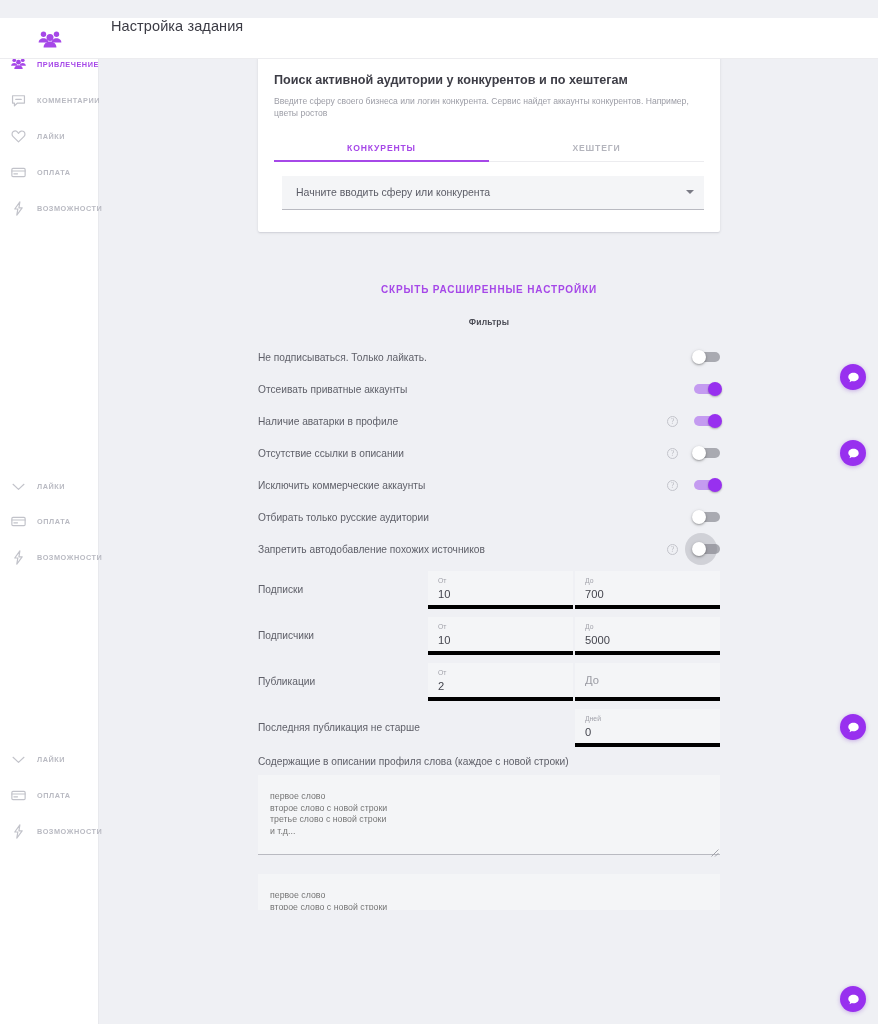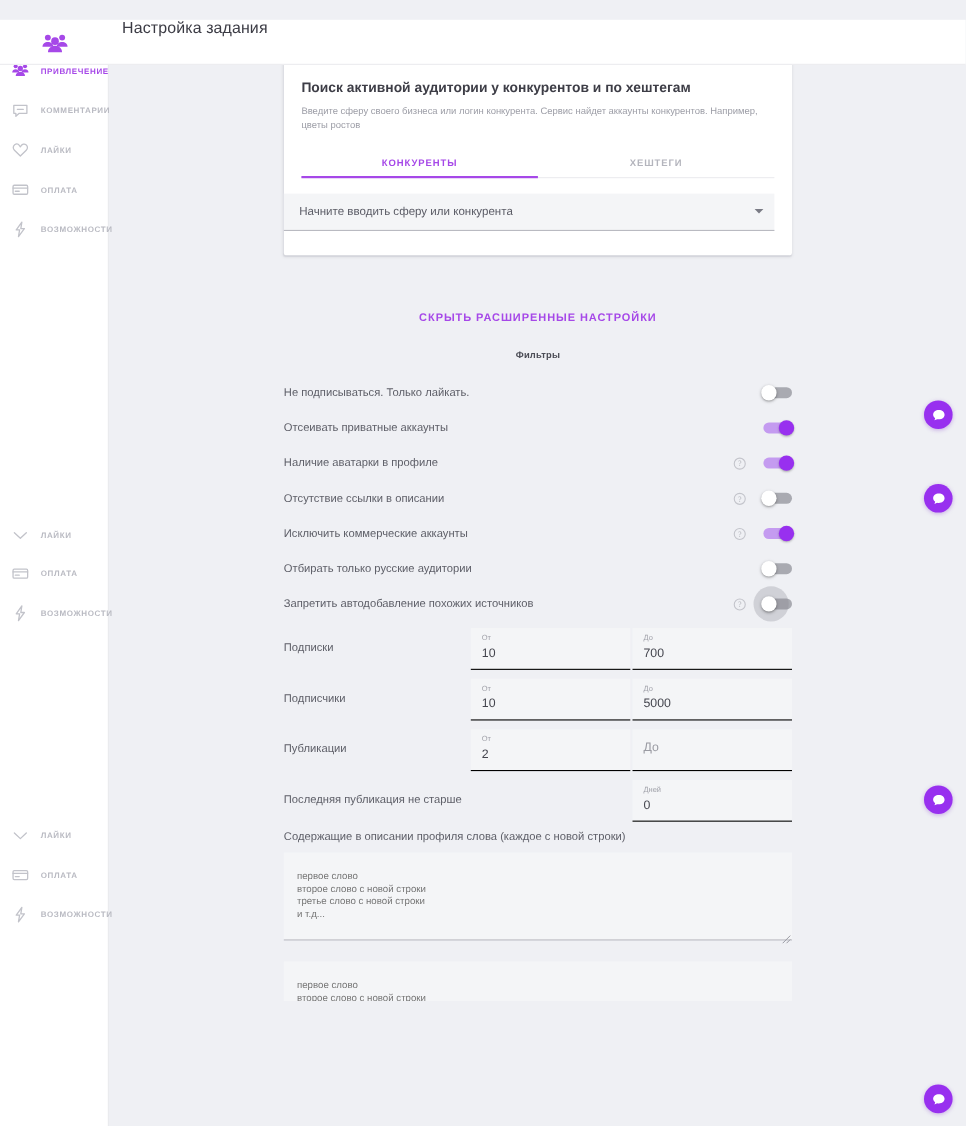--- a/index.html
+++ b/index.html
@@ -73,21 +73,21 @@
   .tabs { display: flex; margin-top: 14px; border-bottom: 1px solid #ececef; }
   .tab {
     flex: 1 1 50%; text-align: center; font-size: 8.6px; font-weight: 700; letter-spacing: .85px;
     color: #b4b5bd; padding: 9px 0 8px 0; cursor: pointer; position: relative;
   }
   .tab.active { color: #a648e8; }
   .tab.active::after {
     content: ""; position: absolute; left: 0; right: 0; bottom: -1px; height: 2px; background: #a648e8;
   }
 
-  .select-wrap { padding: 14px 16px 22px 0; }
+  .select-wrap { padding: 14px 16px 22px 24px; }
   .select-field {
     position: relative; background: #f4f5f7; border-bottom: 1px solid #b9bac1;
     height: 34px; display: flex; align-items: center; padding: 0 20px 0 14px;
   }
   .select-field .ph { font-size: 10.5px; color: #5b5c66; }
   .caret {
     position: absolute; right: 10px; top: 50%; transform: translateY(-50%);
     width: 0; height: 0; border-left: 4px solid transparent; border-right: 4px solid transparent;
     border-top: 4px solid #7a7b85;
   }
@@ -131,21 +131,21 @@
   }
   .switch.focus .knob { z-index: 2; }
 
   
   .ranges { position: absolute; top: 530px; left: 158px; width: 462px; }
   .rrow { position: relative; height: 46px; display: flex; align-items: flex-start; }
   .rrow .rlabel {
     font-size: 10.2px; color: #5f6069; flex: 0 0 170px; padding-top: 13px;
   }
   .field {
-    width: 145px; height: 38px; background: #f4f5f7; border-bottom: 1px solid #000000;
+    width: 145px; height: 38px; background: #f4f5f7; border-bottom: 4px solid #000000;
     padding: 5px 10px 0 10px; position: relative; cursor: text;
   }
   .field.spacer { background: transparent; border-bottom: none; }
   .field .flab { font-size: 6.8px; color: #a1a2aa; display: block; line-height: 10px; }
   .field .fval { font-size: 11.2px; color: #44454e; display: block; line-height: 16px; }
   .field .fph { font-size: 11.2px; color: #9a9ba3; display: block; line-height: 16px; padding-top: 4px; }
   .gap { width: 2px; flex: 0 0 2px; }
 
   
   .ta-block { position: absolute; left: 158px; width: 462px; }

